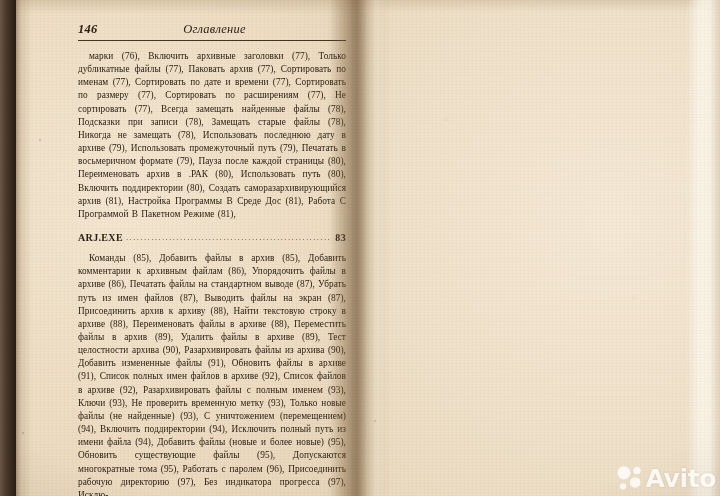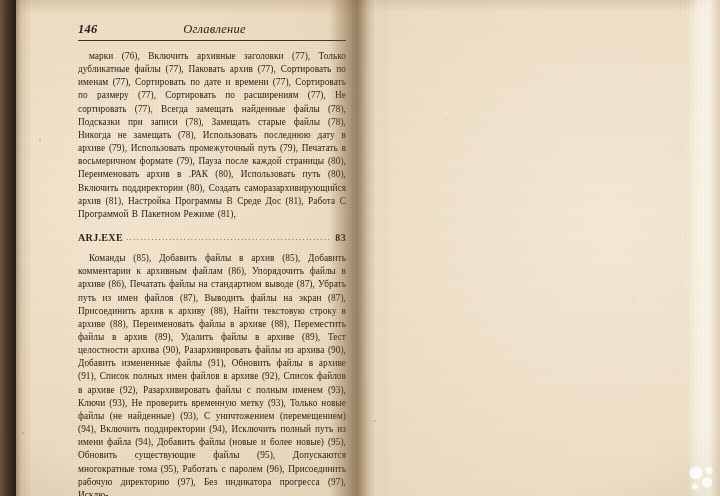--- a/index.html
+++ b/index.html
@@ -212,15 +212,16 @@
 
   <div class="watermark">
     <span>
       <svg class="wm-logo" viewBox="0 0 32 32" aria-hidden="true">
         <circle cx="9" cy="10" r="7.4" fill="#ffffff"></circle>
         <circle cx="24" cy="7.5" r="4.2" fill="#ffffff"></circle>
         <circle cx="22" cy="21" r="6.0" fill="#ffffff"></circle>
         <circle cx="8" cy="25.5" r="3.6" fill="#ffffff"></circle>
       </svg>
     </span>
+    <span class="wm-text">Avito</span>
   </div>
 
 </div>
 
 </body></html>

